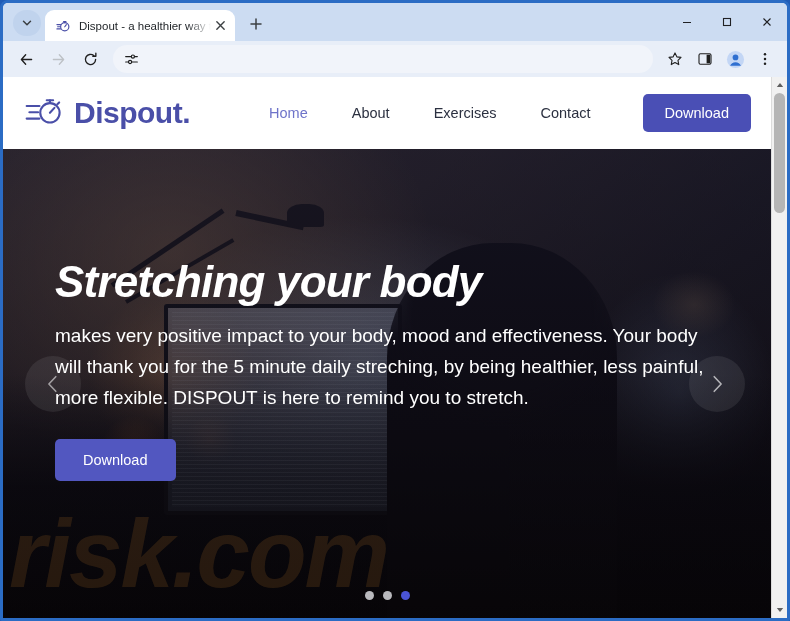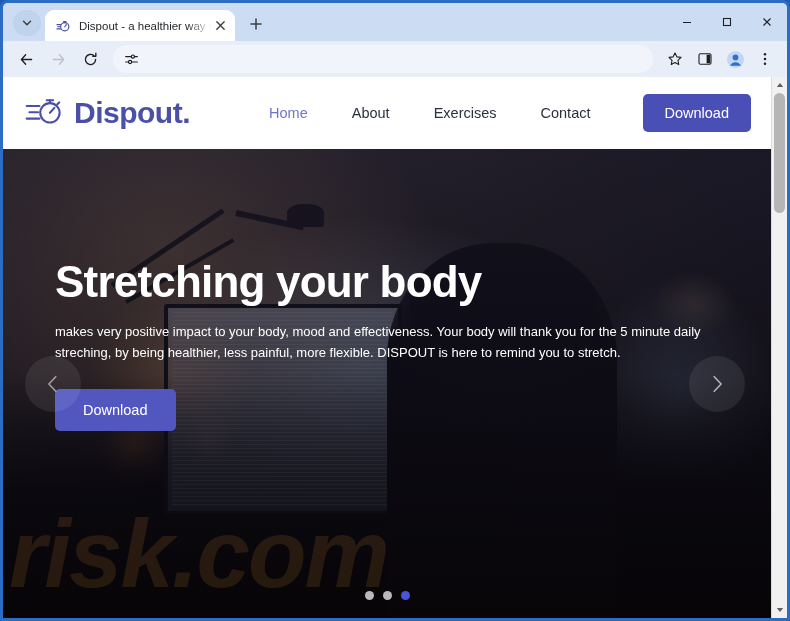--- a/index.html
+++ b/index.html
@@ -328,23 +328,24 @@
     right: 60px;
     z-index: 3;
   }
   #hero-title {
     font-size: 44px;
     font-weight: bold;
     color: #ffffff;
     letter-spacing: -0.8px;
     line-height: 1.05;
     margin-bottom: 16px;
+    font-style: italic;
   }
   #hero-paragraph {
-    font-size: 13px;
+    font-size: 19px;
     color: #ffffff;
     line-height: 1.62;
     max-width: 670px;
     margin-bottom: 26px;
   }
   #hero-download-btn {
     background: #5257c0;
     color: #ffffff;
     font-size: 14.5px;
     border: none;

